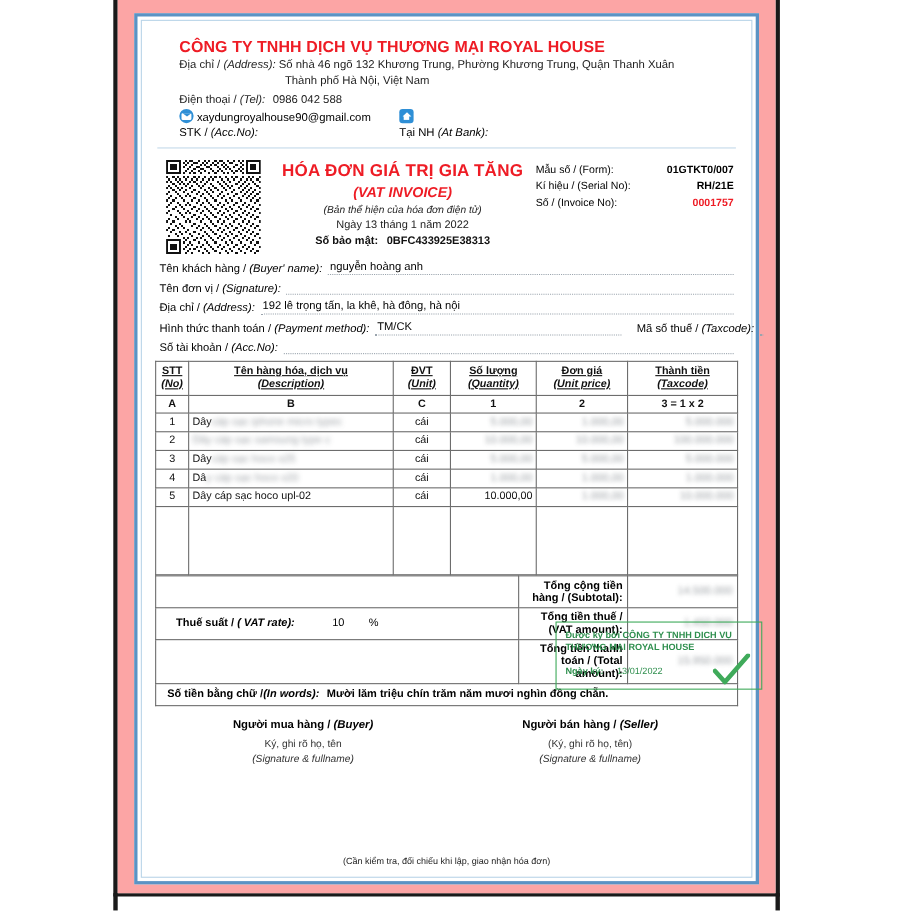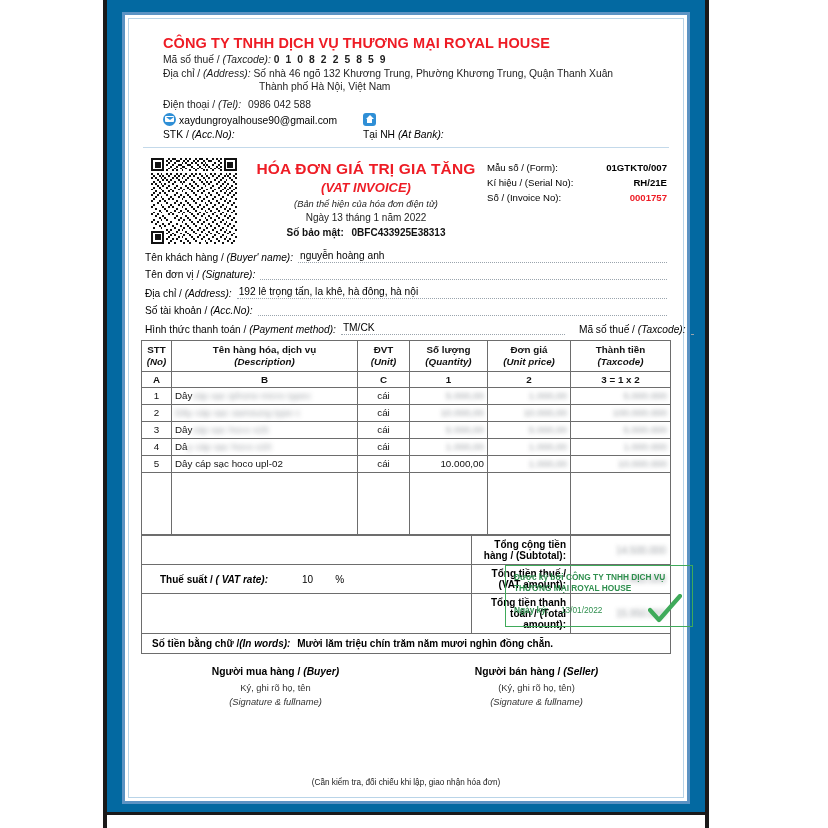--- a/index.html
+++ b/index.html
@@ -15,21 +15,21 @@
     background: #ffffff;
     overflow: hidden;
   }
   
   .edge-left  { position:absolute; left:103px; top:0; width:4px; height:828px; background:#1a1a1a; }
   .edge-right { position:absolute; left:705px; top:0; width:4px; height:828px; background:#1a1a1a; }
   .edge-bottom{ position:absolute; left:103px; top:812px; width:606px; height:3px; background:#1a1a1a; }
 
   .page {
     position:absolute; left:107px; top:0px; width:598px; height:812px;
-    background:#0369a1;
+    background:#fca5a5;
   }
   
   .frame-outer {
     position:absolute; left:15px; top:12px; width:568px; height:792px;
     border:3px solid #5b93c4;
     background:#ffffff;
   }
   .frame-inner {
     position:absolute; left:3px; top:3px; right:3px; bottom:3px;
     border:1px solid #b9d4e8;
@@ -97,21 +97,21 @@
   .bval { flex:1; border-bottom:1px dotted #9aa4ad; padding-left:2px; padding-bottom:1px; min-height:12px; }
   .bval.fixed { flex:none; width:224px; }
   .bkey2 { white-space:nowrap; padding:0 5px 0 14px; }
   i.en { font-style:italic; }
 
   
   table.items { width:100%; border-collapse:collapse; margin-top:5px; table-layout:fixed; }
   table.items th, table.items td {
     border:1px solid #6d6d6d; font-size:9.8px; padding:2px 3px; color:#111;
   }
-  table.items th { font-weight:bold; text-align:center; line-height:1.25; padding:3px 2px; }
+  table.items th { font-weight:bold; text-align:center; line-height:1.25; padding:3px 2px;text-decoration:underline; }
   th.c-no    { width:30px; }
   th.c-desc  { width:auto; }
   th.c-unit  { width:52px; }
   th.c-qty   { width:78px; }
   th.c-price { width:83px; }
   th.c-amt   { width:100px; }
   .th-en { font-style:italic; font-weight:bold; display:block; }
   td.ltr { text-align:center; font-weight:bold; font-size:9.8px; padding:1.5px; }
   td.no  { text-align:center; }
   td.unit{ text-align:center; }
@@ -175,25 +175,20 @@
   <div class="edge-bottom"></div>
 
   <div class="page">
     <div class="frame-outer">
       <div class="frame-inner"></div>
 
       <div class="content">
 
         <div class="company-name">CÔNG TY TNHH DỊCH VỤ THƯƠNG MẠI ROYAL HOUSE</div>
 
-        <div class="hdr-line">
-          <span>Mã số thuế /</span>
-          <i>(Taxcode):</i>
-          <span class="b-space">0 1 0 8 2 2 5 8 5 9</span>
-        </div>
 
         <div class="hdr-line">
           <span>Địa chỉ /</span>
           <i>(Address):</i>
           <span>Số nhà 46 ngõ 132 Khương Trung, Phường Khương Trung, Quận Thanh Xuân</span>
         </div>
         <div class="hdr-line indent2">Thành phố Hà Nội, Việt Nam</div>
 
         <div class="hdr-line" style="margin-top:7px;">
           <span>Điện thoại /</span>
@@ -792,35 +787,35 @@
           <div class="bline">
             <span class="bkey">
               <span>Địa chỉ /</span>
               <i class="en">(Address):</i>
             </span>
             <span class="bval">192 lê trọng tấn, la khê, hà đông, hà nội</span>
           </div>
 
           <div class="bline">
             <span class="bkey">
-              <span>Số tài khoản /</span>
-              <i class="en">(Acc.No):</i>
-            </span>
-            <span class="bval"></span>
-          </div>
-
-          <div class="bline">
-            <span class="bkey">
               <span>Hình thức thanh toán /</span>
               <i class="en">(Payment method):</i>
             </span>
             <span class="bval fixed">TM/CK</span>
             <span class="bkey2">
               <span>Mã số thuế /</span>
               <i class="en">(Taxcode):</i>
+            </span>
+            <span class="bval"></span>
+          </div>
+
+          <div class="bline">
+            <span class="bkey">
+              <span>Số tài khoản /</span>
+              <i class="en">(Acc.No):</i>
             </span>
             <span class="bval"></span>
           </div>
         </div>
 
         <table class="items">
           <thead>
             <tr>
               <th class="c-no">
                 <span>STT</span>

